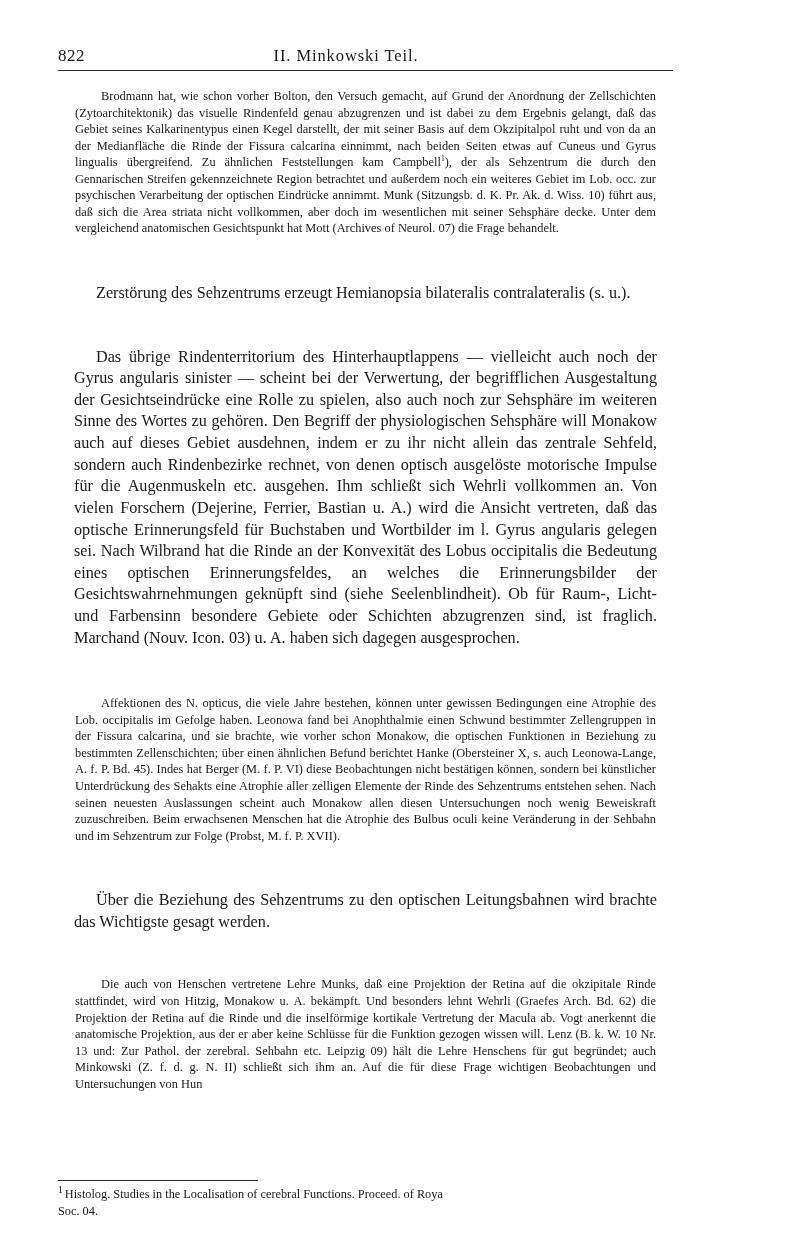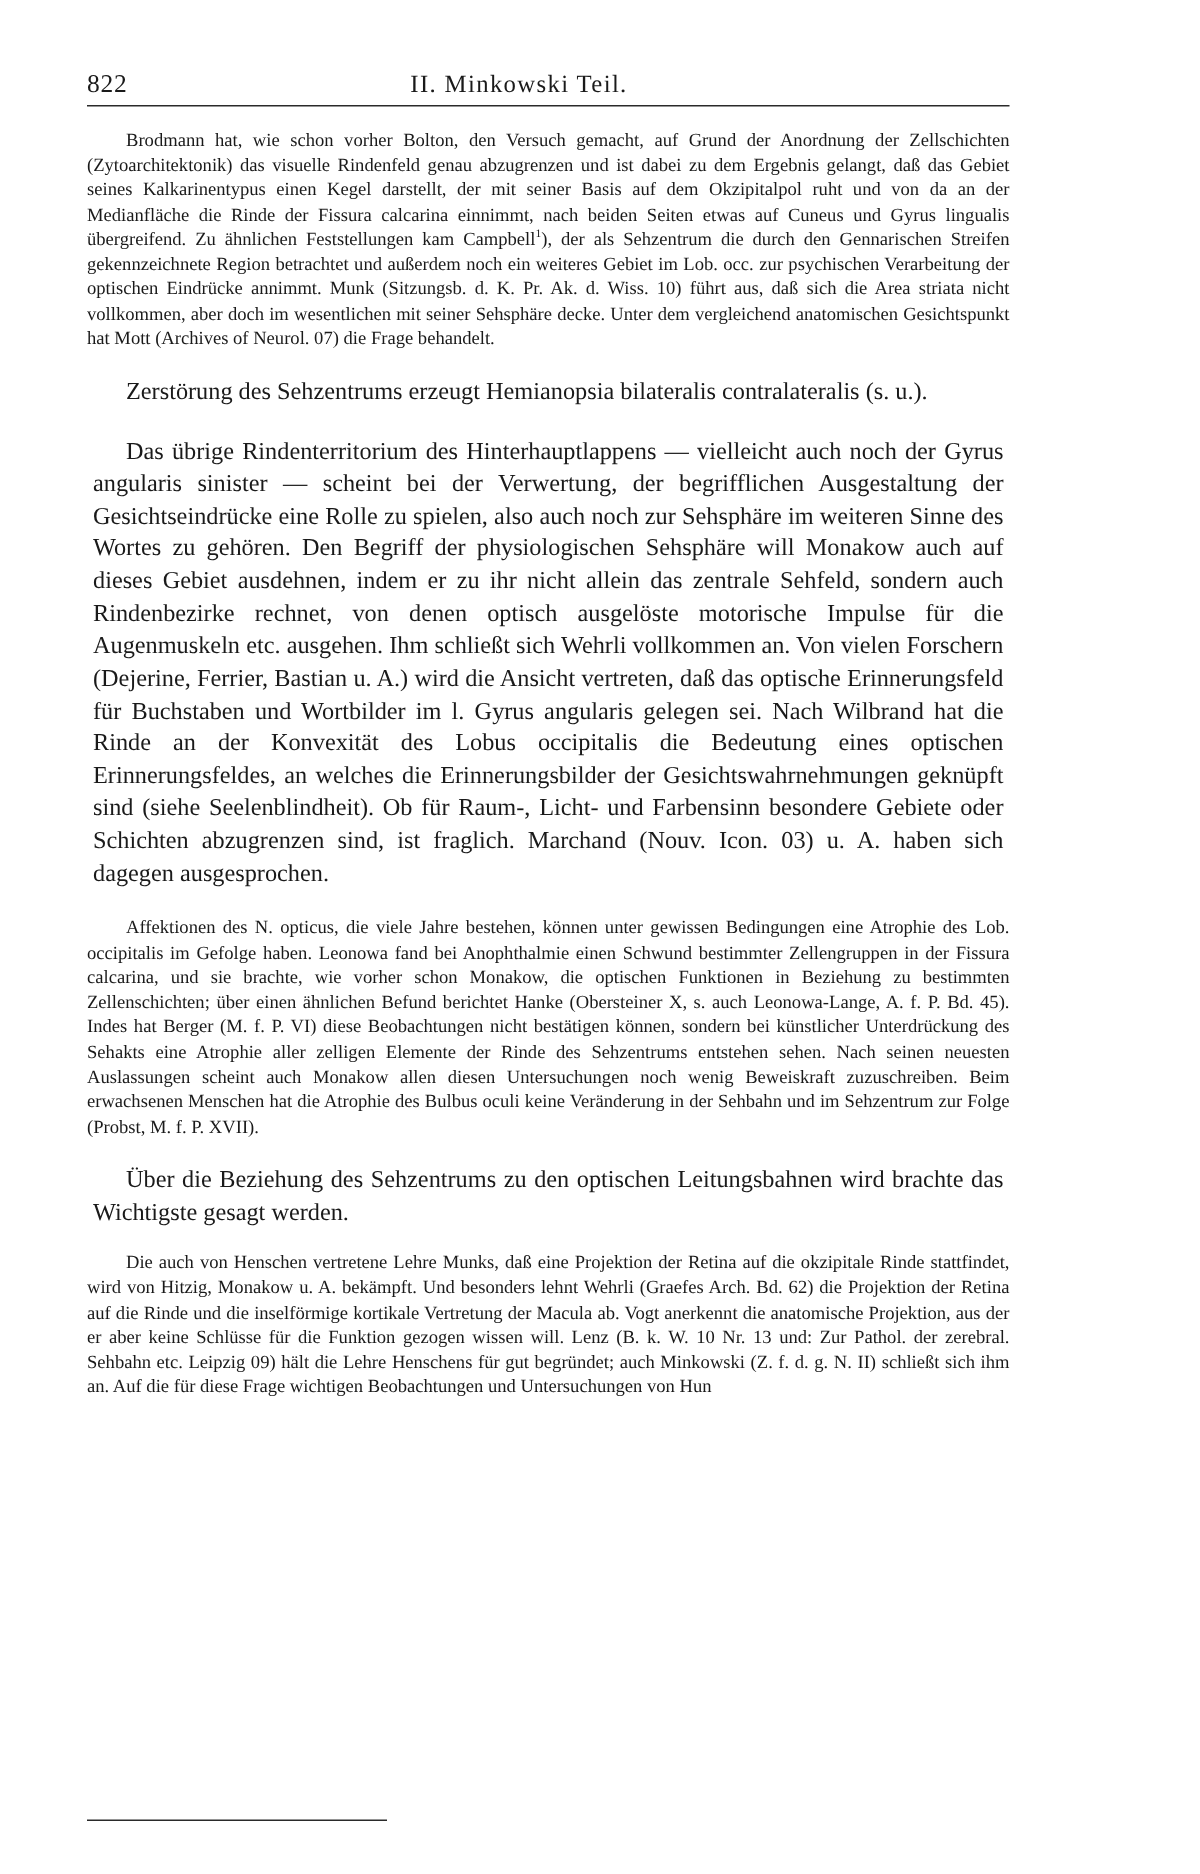--- a/index.html
+++ b/index.html
@@ -46,32 +46,32 @@
     margin: 3px 0 14px 0;
   }
   .small-block {
     font-size: 12.4px;
     line-height: 1.335;
     text-align: justify;
     text-justify: inter-word;
     hyphens: manual;
   }
   .small-block p {
-    margin: 0;
+    margin: 17px;
   }
   .small-block p.ind {
     text-indent: 26px;
   }
   .body-block {
     font-size: 16.2px;
     line-height: 1.335;
     text-align: justify;
   }
   .body-block p {
-    margin: 4px;
+    margin: 16px;
   }
   .body-block p.ind {
     text-indent: 22px;
   }
   .gap-s { height: 10px; }
   .gap-m { height: 13px; }
   sup {
     font-size: 0.62em;
     vertical-align: super;
     line-height: 0;
@@ -143,15 +143,19 @@
   </div>
 
   <div class="gap-s"></div>
 
   <div class="small-block">
     <p class="ind">Die auch von Henschen vertretene Lehre Munks, daß eine Projektion der Retina auf die okzipitale Rinde stattfindet, wird von Hitzig, Monakow u. A. bekämpft. Und besonders lehnt Wehrli (Graefes Arch. Bd. 62) die Projektion der Retina auf die Rinde und die inselförmige kortikale Vertretung der Macula ab. Vogt anerkennt die anatomische Projektion, aus der er aber keine Schlüsse für die Funktion gezogen wissen will. Lenz (B. k. W. 10 Nr. 13 und: Zur Pathol. der zerebral. Sehbahn etc. Leipzig 09) hält die Lehre Henschens für gut begründet; auch Minkowski (Z. f. d. g. N. II) schließt sich ihm an. Auf die für diese Frage wichtigen Beobachtungen und Untersuchungen von Hun</p>
   </div>
 
   <div class="footnote-wrap">
     <hr class="footnote-rule">
+    <div class="footnote">
+      <span class="fn-num">1</span><span>Histolog. Studies in the Localisation of cerebral Functions. Proceed. of Roya</span>
+      <span class="fn-tail">Soc. 04.</span>
+    </div>
   </div>
 
 </div>
 
 </body></html>

